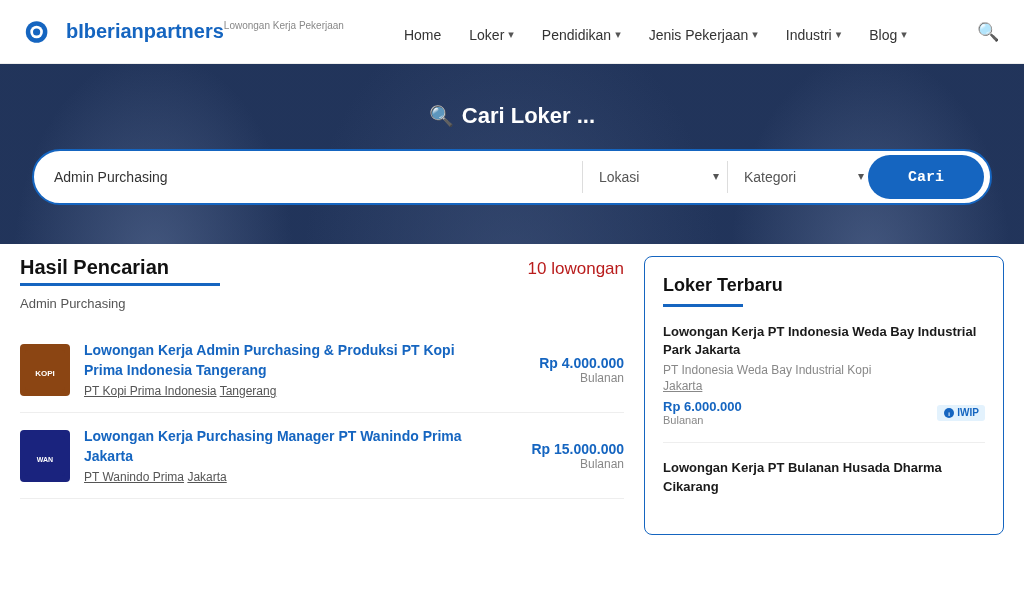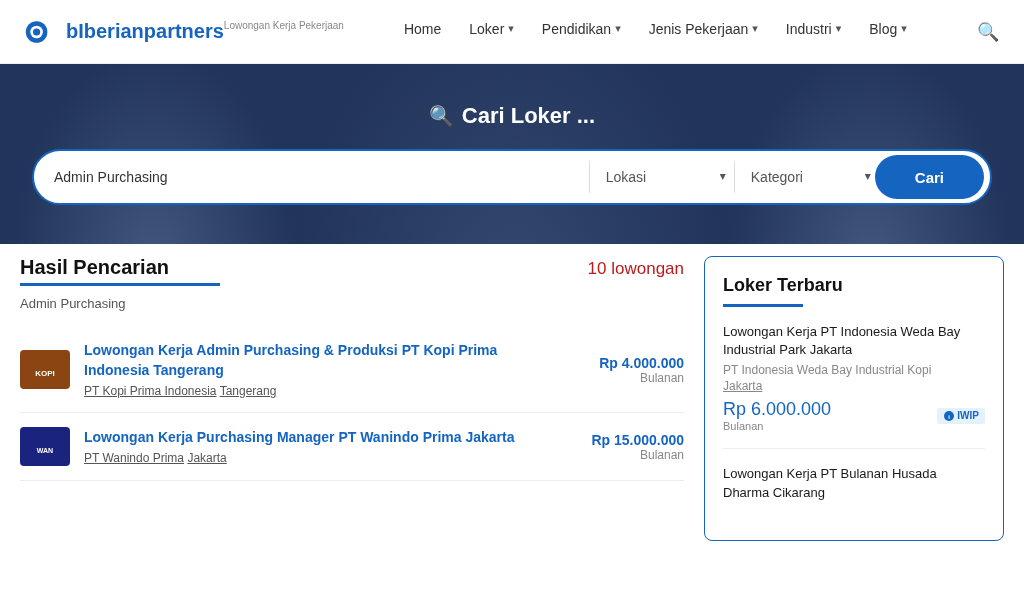--- a/index.html
+++ b/index.html
@@ -24,21 +24,21 @@
       width: 36px;
       height: 36px;
       margin-right: 6px;
     }
     .logo-text-group { display: flex; flex-direction: row; }
     .logo-main { font-size: 20px; font-weight: 700; color: #1a1a1a; }
     .logo-main span { color: #1565c0; }
     .logo-sub { font-size: 10px; color: #888; }
     .nav-links {
       display: flex;
-      align-items: flex-start;
+      align-items: flex-end;
       gap: 28px;
       flex: 1;
     }
     .nav-item {
       display: flex;
       align-items: center;
       gap: 4px;
       font-size: 14px;
       color: #333;
       cursor: pointer;
@@ -145,20 +145,21 @@
       background: #1565c0;
       color: #fff;
       border: none;
       border-radius: 30px;
       padding: 10px 40px;
       font-size: 15px;
       font-weight: 600;
       cursor: pointer;
       height: 44px;
       margin-left: 4px;
+      font-family: Liberation Mono, monospace;
     }
 
     
     .main-content {
       display: flex;
       gap: 20px;
       padding: 12px 20px;
       background: #fff;
     }
     .results-section { flex: 1; }
@@ -192,21 +193,21 @@
     
     .job-card {
       display: flex;
       align-items: center;
       padding: 14px 0;
       border-bottom: 1px solid #eee;
       gap: 14px;
     }
     .job-logo {
       width: 50px;
-      height: 39px;
+      height: 52px;
       background: #f5f5f5;
       border-radius: 4px;
       display: flex;
       align-items: center;
       justify-content: center;
       font-size: 10px;
       color: #888;
       flex-shrink: 0;
       overflow: hidden;
     }
@@ -231,21 +232,21 @@
     .job-salary { text-align: right; flex-shrink: 0; min-width: 120px; }
     .salary-amount {
       font-size: 14px;
       font-weight: 700;
       color: #1565c0;
     }
     .salary-period { font-size: 12px; color: #888; }
 
     
     .sidebar {
-      width: 300px;
+      width: 360px;
       flex-shrink: 0;
       border: 1.5px solid #1565c0;
       border-radius: 8px;
       padding: 18px;
       height: fit-content;
     }
     .sidebar-title {
       font-size: 18px;
       font-weight: 700;
       color: #111;
@@ -258,21 +259,21 @@
       margin-bottom: 16px;
     }
     .sidebar-job {
       margin-bottom: 16px;
       padding-bottom: 16px;
       border-bottom: 1px solid #eee;
     }
     .sidebar-job:last-child { border-bottom: none; margin-bottom: 0; }
     .sidebar-job-title {
       font-size: 13px;
-      font-weight: 400;
+      font-weight: 700;
       color: #1a1a1a;
       line-height: 1.4;
       margin-bottom: 4px;
       cursor: pointer;
     }
     .sidebar-job-company {
       font-size: 12px;
       color: #888;
       margin-bottom: 2px;
     }
@@ -282,22 +283,22 @@
       text-decoration: underline;
       margin-bottom: 6px;
     }
     .sidebar-salary-row {
       display: flex;
       align-items: center;
       justify-content: space-between;
     }
     .sidebar-salary-info {}
     .sidebar-salary-amount {
-      font-size: 18px;
-      font-weight: 400;
+      font-size: 13px;
+      font-weight: 700;
       color: #1565c0;
     }
     .sidebar-salary-period { font-size: 11px; color: #888; }
     .iwip-badge {
       background: #e3f2fd;
       color: #1565c0;
       font-size: 10px;
       font-weight: 700;
       padding: 2px 6px;
       border-radius: 3px;

